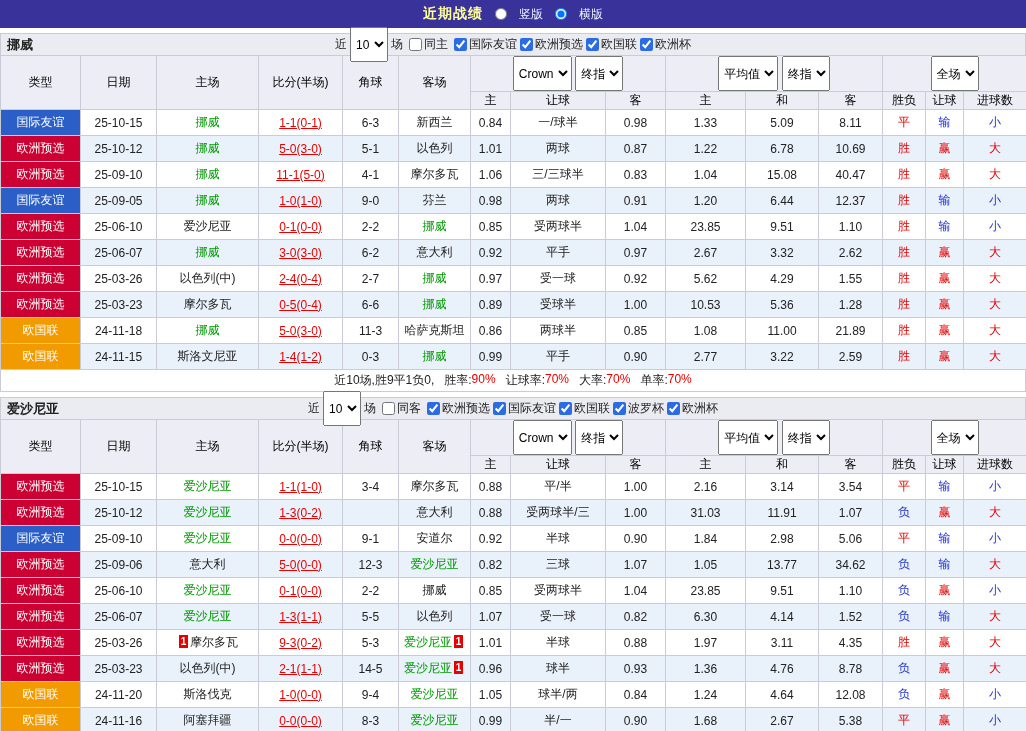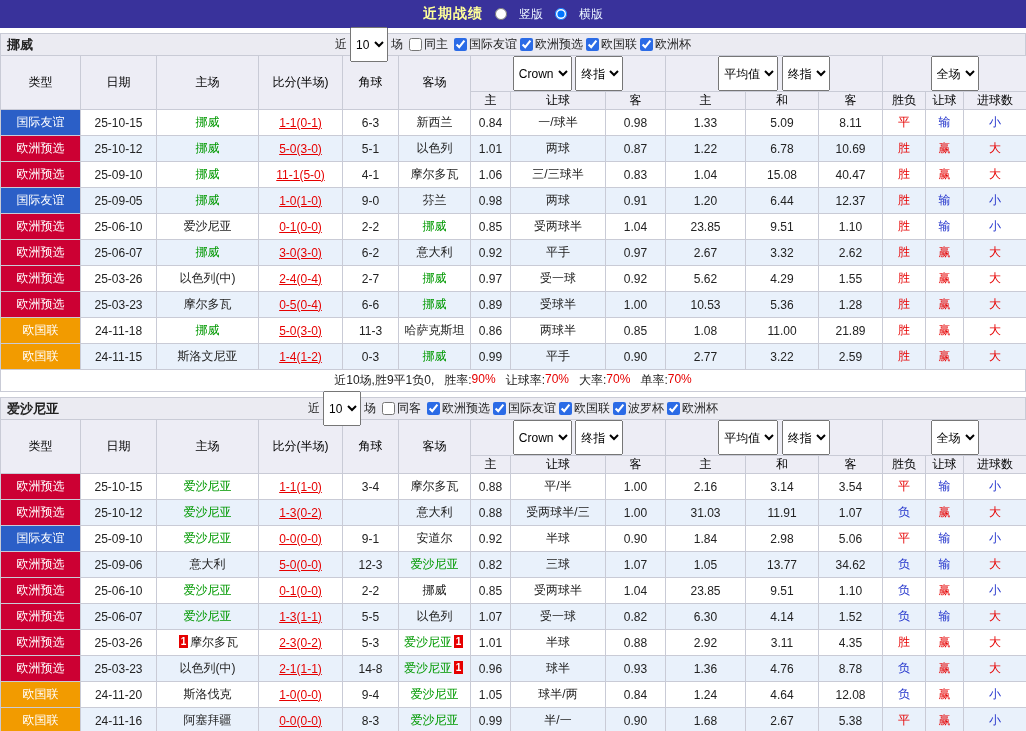--- a/index.html
+++ b/index.html
@@ -522,39 +522,39 @@
           <td>4.14</td>
           <td>1.52</td>
           <td class="res-b">负</td>
           <td class="res-b">输</td>
           <td class="res-r">大</td>
         </tr>
         <tr>
           <td class="type" style="background-color: rgb(204, 0, 51);">欧洲预选</td>
           <td>25-03-26</td>
           <td><span class="badge">1</span><span>摩尔多瓦</span></td>
-          <td class="score">2-3(0-2)</td>
+          <td class="score">9-3(0-2)</td>
           <td>5-3</td>
           <td><span class="green">爱沙尼亚</span><span class="badge">1</span></td>
           <td>1.01</td>
           <td>半球</td>
           <td>0.88</td>
-          <td>2.92</td>
+          <td>1.97</td>
           <td>3.11</td>
           <td>4.35</td>
           <td class="res-r">胜</td>
           <td class="res-r">赢</td>
           <td class="res-r">大</td>
         </tr>
         <tr>
           <td class="type" style="background-color: rgb(204, 0, 51);">欧洲预选</td>
           <td>25-03-23</td>
           <td><span>以色列(中)</span></td>
           <td class="score">2-1(1-1)</td>
-          <td>14-8</td>
+          <td>14-5</td>
           <td><span class="green">爱沙尼亚</span><span class="badge">1</span></td>
           <td>0.96</td>
           <td>球半</td>
           <td>0.93</td>
           <td>1.36</td>
           <td>4.76</td>
           <td>8.78</td>
           <td class="res-b">负</td>
           <td class="res-r">赢</td>
           <td class="res-r">大</td>

